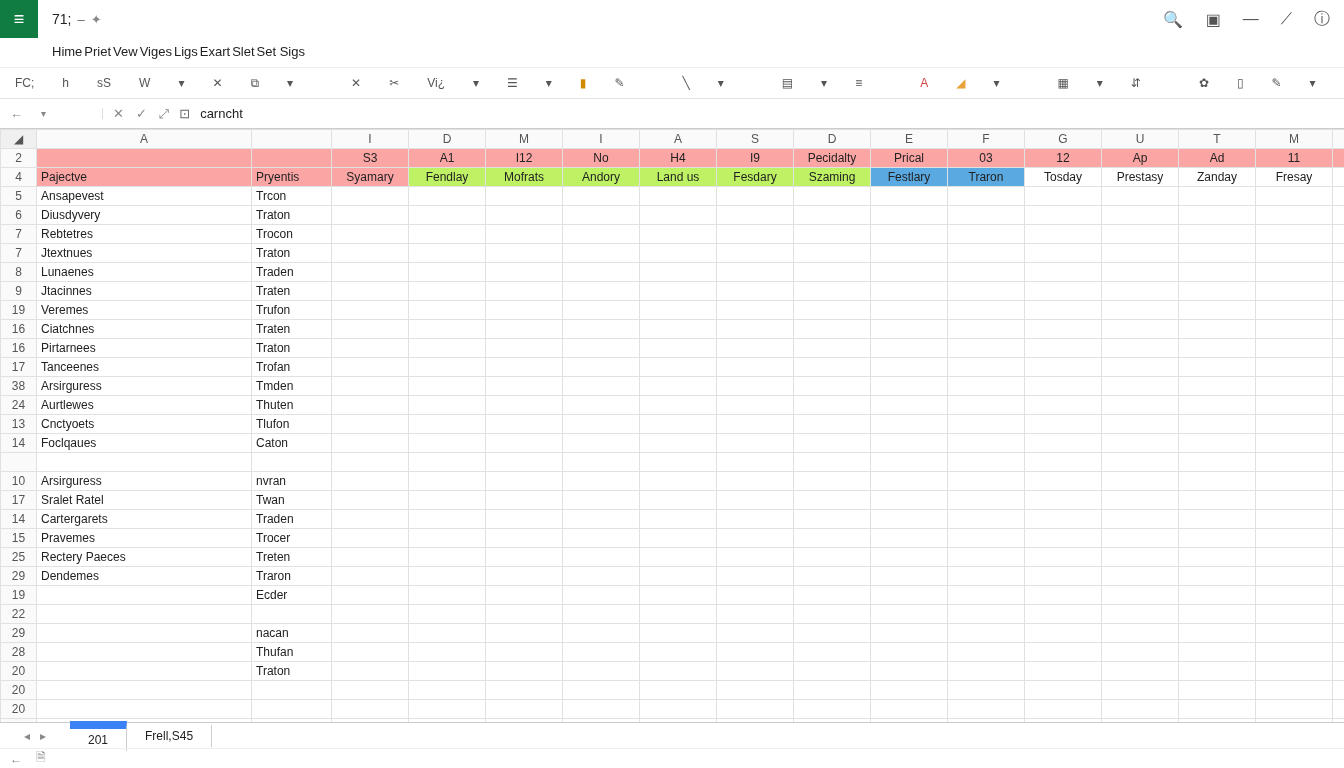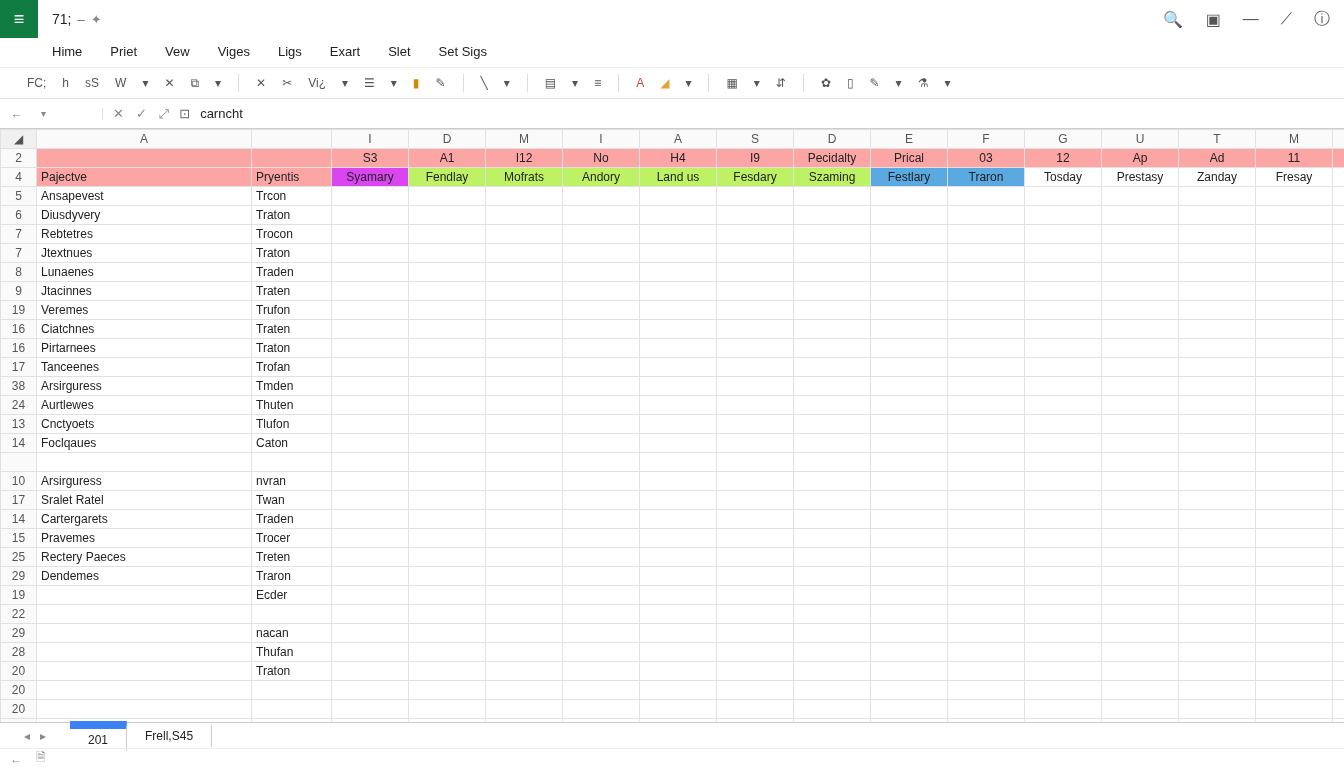--- a/index.html
+++ b/index.html
@@ -10,25 +10,25 @@
 .titlebar { display: flex; align-items: center; height: 38px; background: #fff; }
 .menu-btn { width: 38px; height: 38px; background: #107c41; display: flex; align-items: center; justify-content: center; }
 .menu-btn span { color: #fff; font-size: 18px; }
 .titlebar .title { margin-left: 14px; font-size: 14px; font-weight: 400; }
 .titlebar .dash { margin: 0 6px; color: #666; }
 .titlebar .spacer { flex: 1; }
 .title-icons { display: flex; align-items: center; gap: 22px; padding-right: 14px; color: #555; }
 .title-icons span { font-size: 16px; cursor: pointer; }
 
 
-.menubar { display: flex; gap: 28px; padding: 6px 14px 8px 52px; border-bottom: 1px solid #eee; font-size: 13px; }
+.menubar { display: flex; gap: 2px; padding: 6px 14px 8px 52px; border-bottom: 1px solid #eee; font-size: 13px; }
 .menubar span { cursor: pointer; }
 
 
-.toolbar { display: flex; align-items: center; gap: 10px; padding: 6px 24px; border-bottom: 1px solid #e3e3e3; font-size: 12px; color: #555; }
+.toolbar { display: flex; align-items: center; gap: 22px; padding: 6px 12px; border-bottom: 1px solid #e3e3e3; font-size: 12px; color: #555; }
 .toolbar .sep { width: 1px; height: 18px; background: #ddd; margin: 0 4px; }
 .toolbar .tb { cursor: pointer; padding: 2px 3px; }
 
 
 .formulabar { display: flex; align-items: center; height: 30px; border-bottom: 1px solid #ccc; padding: 0 10px; gap: 10px; font-size: 13px; }
 .namebox { width: 70px; border-right: 1px solid #ddd; display: flex; align-items: center; gap: 8px; }
 .namebox .arrow { color: #888; font-size: 10px; }
 .formula-ctrl { display: flex; gap: 12px; color: #888; }
 .fx { color: #666; }
 
@@ -37,21 +37,21 @@
 table.grid { border-collapse: collapse; table-layout: fixed; width: 1340px; }
 table.grid th, table.grid td { border: 1px solid #e1e1e1; height: 19px; font-size: 12px; font-weight: 400; padding: 0 4px; white-space: nowrap; overflow: hidden; }
 table.grid thead th { background: #fafafa; color: #555; text-align: center; }
 table.grid tbody th { background: #fafafa; color: #555; text-align: center; width: 36px; font-weight: 400; }
 table.grid thead th.corner { background: #f0f0f0; width: 36px; }
 .col-A { width: 215px; }
 .col-B { width: 80px; }
 .col-data { width: 77px; text-align: center; }
 .yellow { background: #fca5a5; }
 .red { background: #bef264; }
-.green { background: #d946ef; }
+.green { background: #fca5a5; }
 .blue { background: #5aa9e0; }
 .hdr { font-weight: 600; }
 td.left { text-align: left; }
 
 
 .tabs { display: flex; align-items: center; height: 26px; border-top: 1px solid #ccc; font-size: 12px; }
 .tabs .nav { width: 70px; display: flex; align-items: center; justify-content: center; gap: 10px; color: #888; }
 .tabs .tab { padding: 4px 18px; border-right: 1px solid #ccc; cursor: pointer; }
 .tabs .tab.active { background: #fff; border-top: 8px solid #3b82f6; }
 

